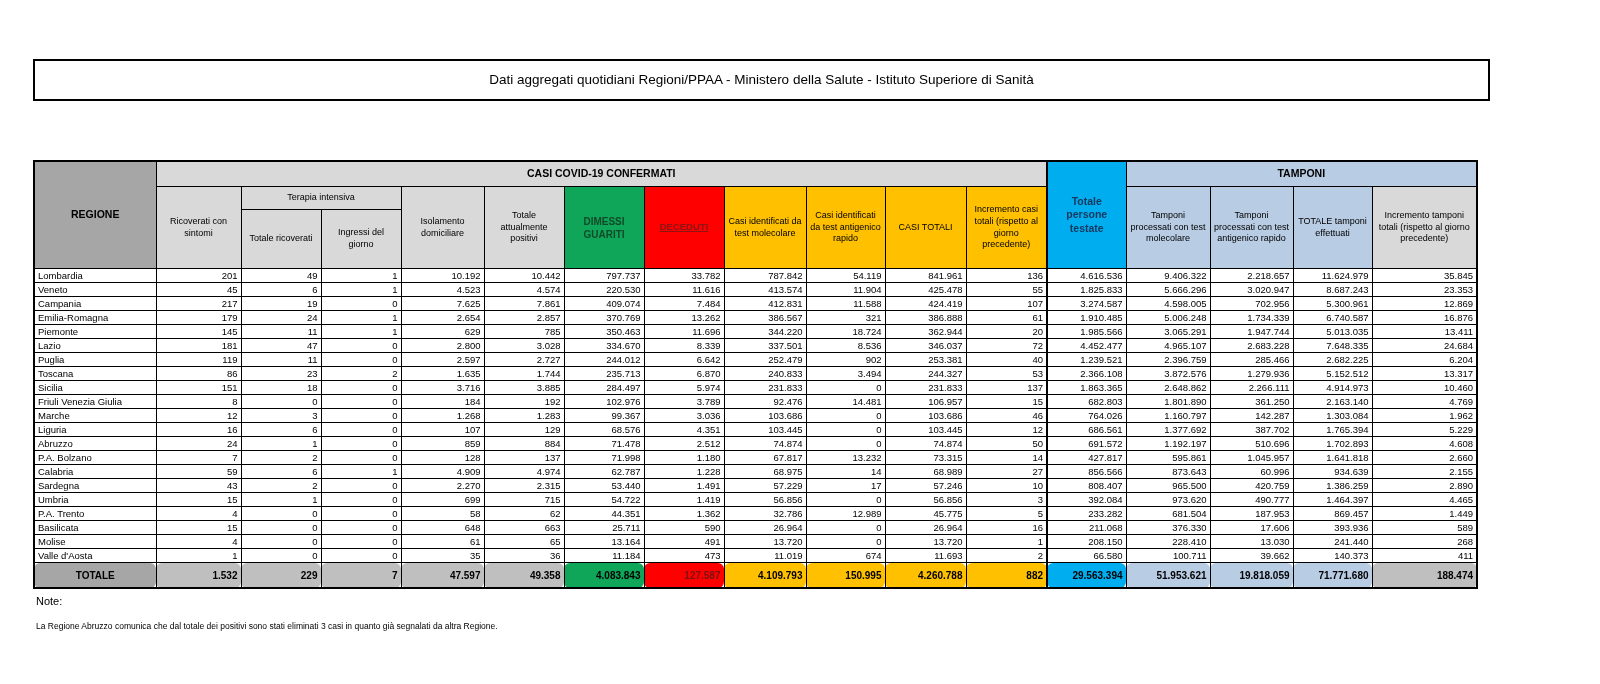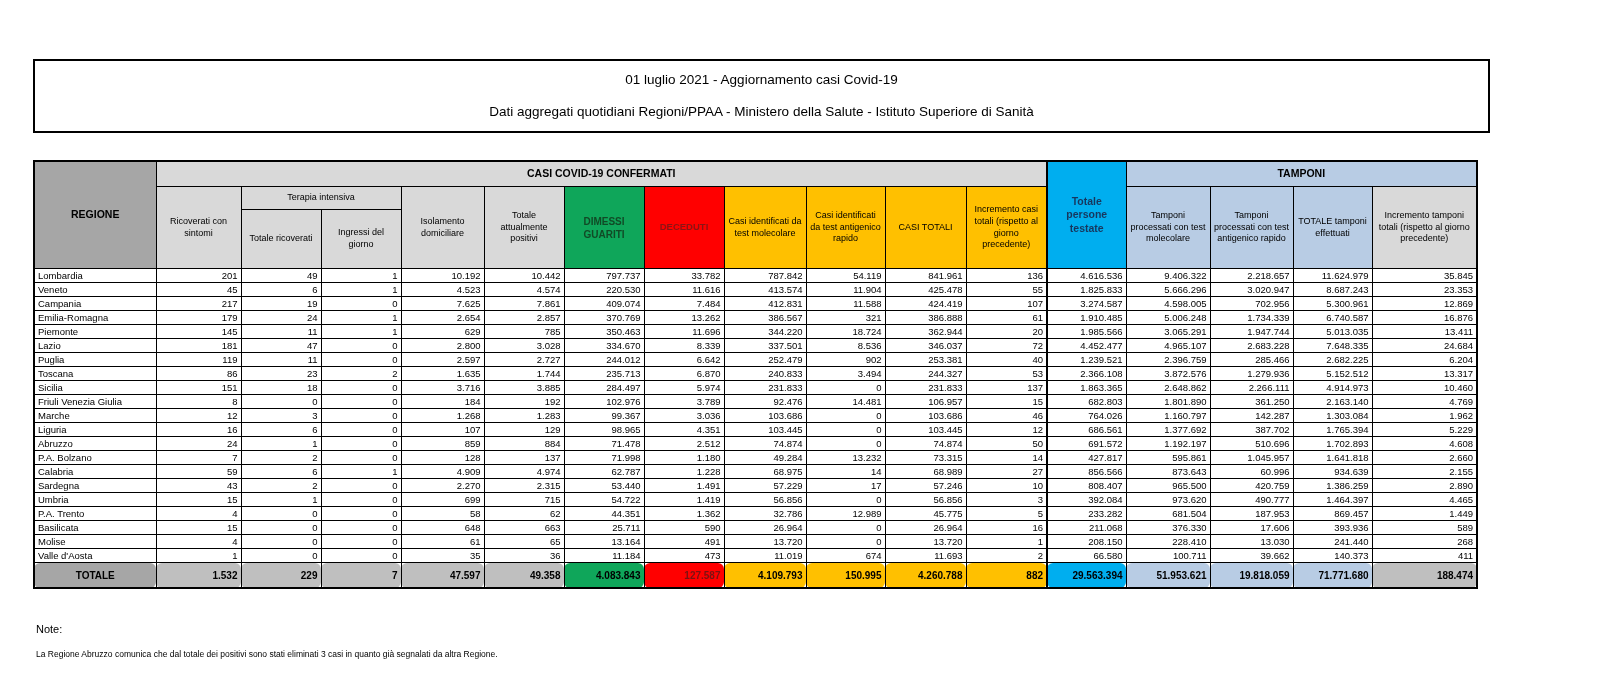--- a/index.html
+++ b/index.html
@@ -21,50 +21,49 @@
   col.c13{width:79px}col.c14{width:84px}col.c15{width:83px}col.c16{width:79px}
   col.c17{width:105px}
   th,td{border:1px solid #000;overflow:hidden;}
   thead th{background:var(--lightgray,#D9D9D9);font-weight:normal;font-size:9px;
     line-height:1.3;text-align:center;vertical-align:middle;padding:1px 3px;}
   tr.band th{font-weight:bold;font-size:10.5px;height:22px;}
   tr.hdr2 th{height:20px;margin-left:14px;}
   tr.hdr3 th{height:56px;}
   th.h-regione{background:var(--dgray,#A6A6A6);font-weight:bold;font-size:10.5px;}
   th.h-green{background:var(--green,#0FA65A);color:#114A26;font-weight:bold;font-size:10px;}
-  th.h-red{background:var(--red,#FF0000);color:#8B1414;font-weight:bold;font-size:9.5px;}
+  th.h-red{background:var(--red,#FF0000);color:#8B1414;font-weight:bold;font-size:9.5px;text-decoration:underline;}
   th.h-yellow{background:var(--yellow,#FFC000);}
   th.h-cyan{background:var(--cyan,#00AEEF);color:#17375E;font-weight:bold;font-size:9.5px;}
   th.h-blue{background:var(--lblue,#B8CCE4);}
   th.h-graylast{background:var(--lightgray,#D9D9D9);}
   tbody td{height:13px;font-size:9.5px;padding:0 3px;background:#fff;vertical-align:middle;}
   tbody td.region{text-align:left;}
   tbody td.num{text-align:right;}
   .tL{border-left:2.5px solid #000 !important;}
   tr.tot td{font-weight:bold;height:24px;font-size:10px;border-top:1.5px solid #000;border-radius:6px;}
   tr.tot td.c-label{background:var(--dgray,#A6A6A6);text-align:center;}
   td.c-gray{background:var(--gray,#BFBFBF) !important;}
   td.c-green{background:var(--green,#0FA65A) !important;}
   td.c-red{background:var(--red,#FF0000) !important;color:#7B1212;}
   td.c-yellow{background:var(--yellow,#FFC000) !important;}
   td.c-cyan{background:var(--cyan,#00AEEF) !important;}
   td.c-blue{background:var(--lblue,#B8CCE4) !important;}
 
   
-  .notes{position:absolute;left:36px;top:623px;}
+  .notes{position:absolute;left:36px;top:595px;}
   .notes .nh{font-size:11px;margin-bottom:14px;}
   .notes .nt{font-size:8.5px;}
 </style>
 </head>
 <body>
 
 <div class="page">
 
   <div class="titlebox">
-    <div class="l1">01 luglio 2021 - Aggiornamento casi Covid-19</div>
     <div class="l2">Dati aggregati quotidiani Regioni/PPAA - Ministero della Salute - Istituto Superiore di Sanità</div>
   </div>
 
   <table>
     <colgroup>
       <col class="c1">
         <col class="c2">
         <col class="c3">
         <col class="c4">
         <col class="c5">
@@ -319,21 +318,21 @@
           <td class="num">1.303.084</td>
           <td class="num">1.962</td>
         </tr>
         <tr>
           <td class="region">Liguria</td>
           <td class="num">16</td>
           <td class="num">6</td>
           <td class="num">0</td>
           <td class="num">107</td>
           <td class="num">129</td>
-          <td class="num">98.965</td>
+          <td class="num">68.576</td>
           <td class="num">4.351</td>
           <td class="num">103.445</td>
           <td class="num">0</td>
           <td class="num">103.445</td>
           <td class="num">12</td>
           <td class="num tL">686.561</td>
           <td class="num">1.377.692</td>
           <td class="num">387.702</td>
           <td class="num">1.765.394</td>
           <td class="num">5.229</td>
@@ -359,21 +358,21 @@
         </tr>
         <tr>
           <td class="region">P.A. Bolzano</td>
           <td class="num">7</td>
           <td class="num">2</td>
           <td class="num">0</td>
           <td class="num">128</td>
           <td class="num">137</td>
           <td class="num">71.998</td>
           <td class="num">1.180</td>
-          <td class="num">49.284</td>
+          <td class="num">67.817</td>
           <td class="num">13.232</td>
           <td class="num">73.315</td>
           <td class="num">14</td>
           <td class="num tL">427.817</td>
           <td class="num">595.861</td>
           <td class="num">1.045.957</td>
           <td class="num">1.641.818</td>
           <td class="num">2.660</td>
         </tr>
         <tr>

